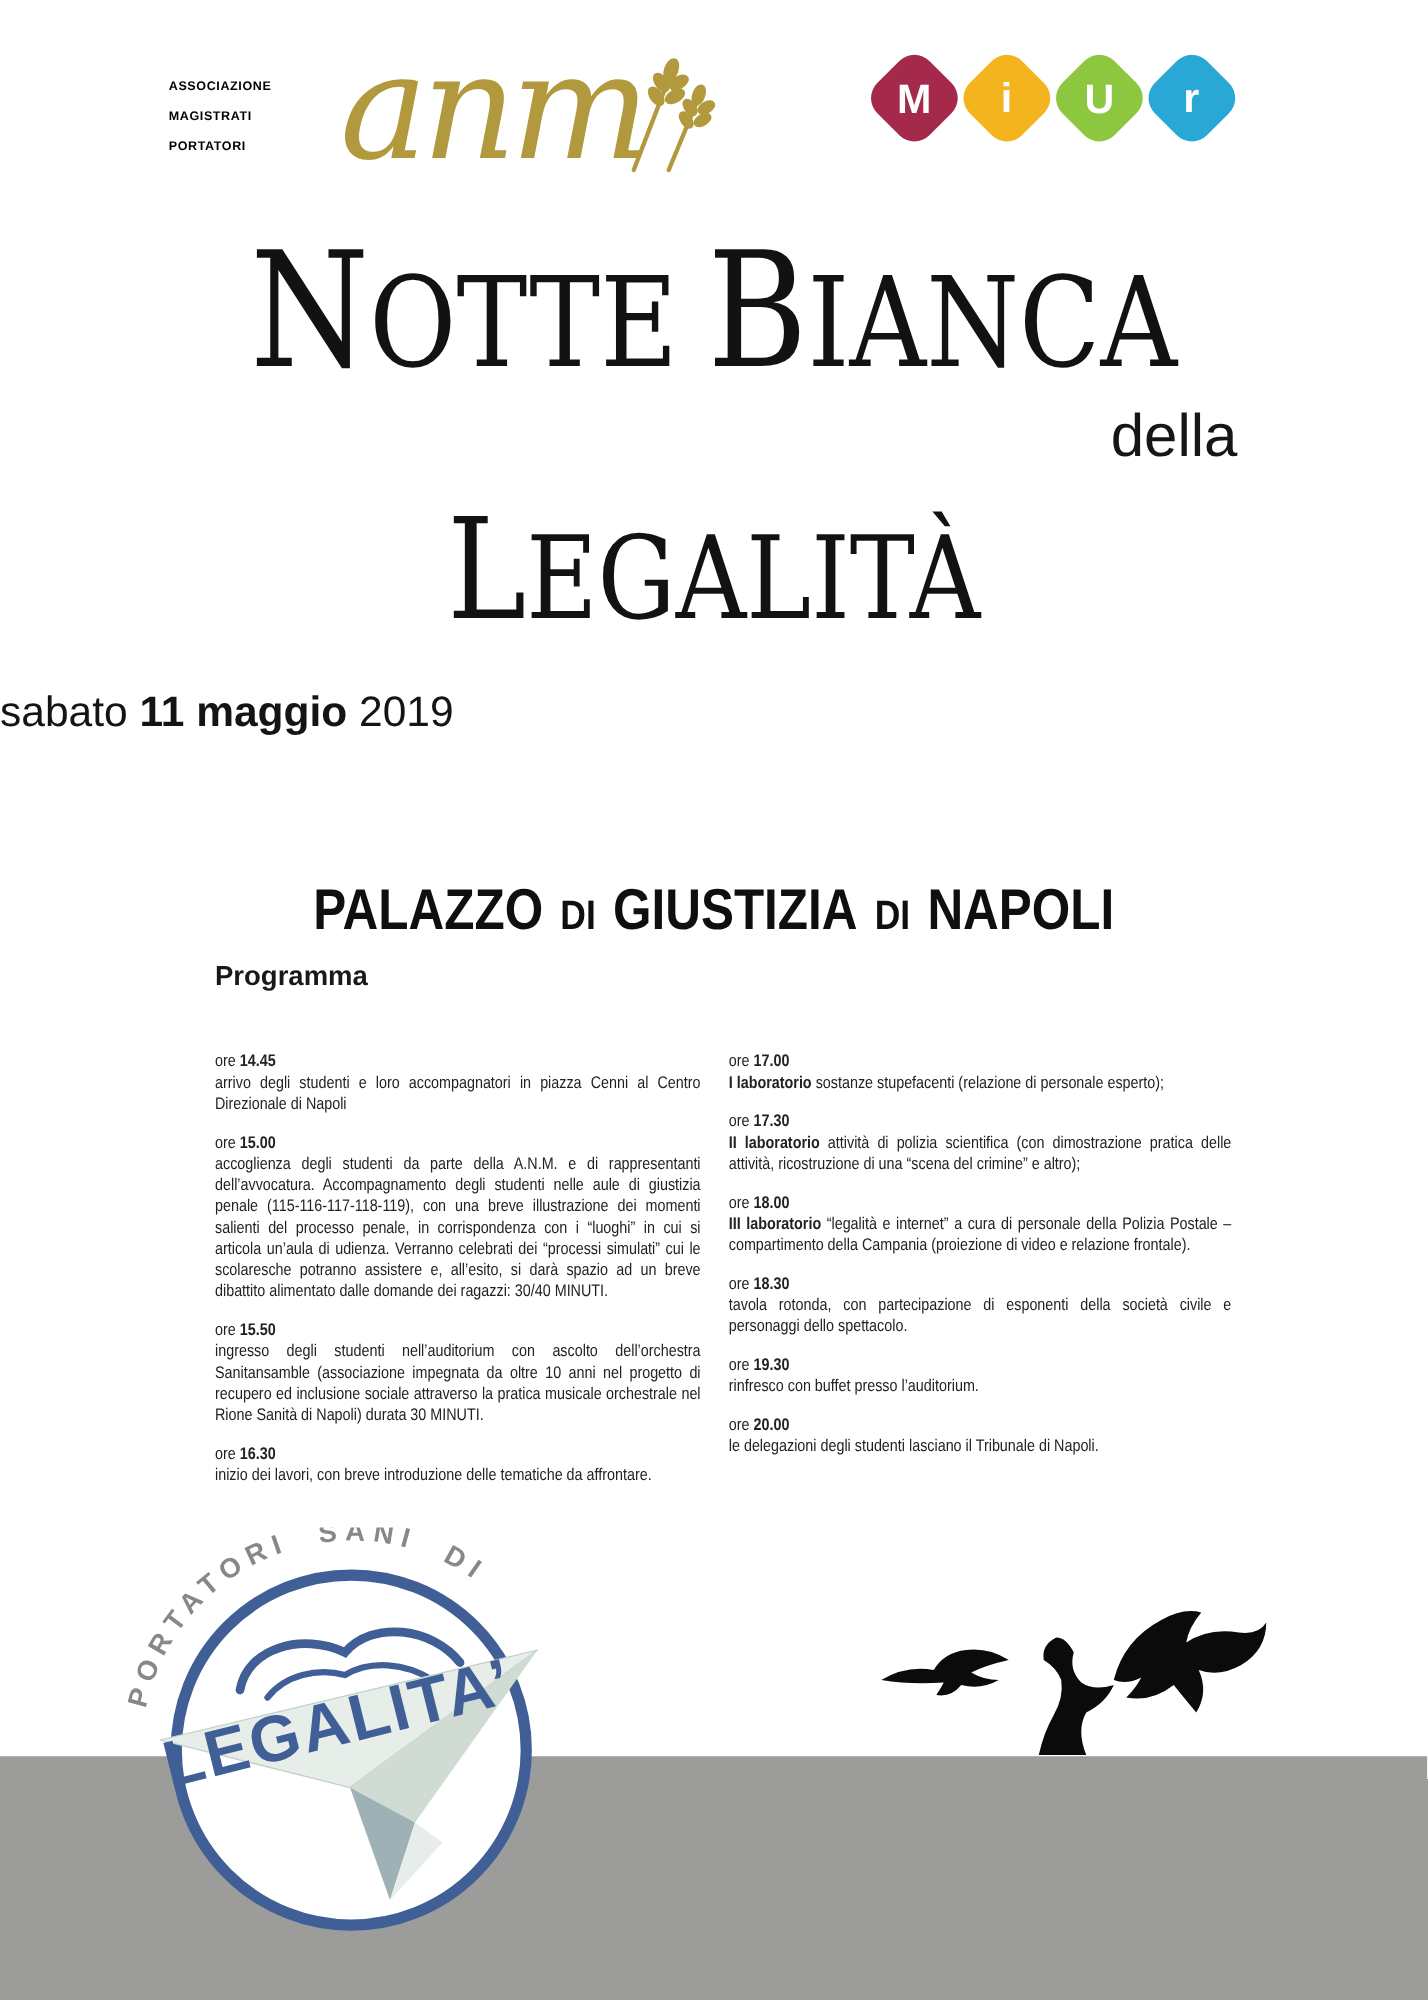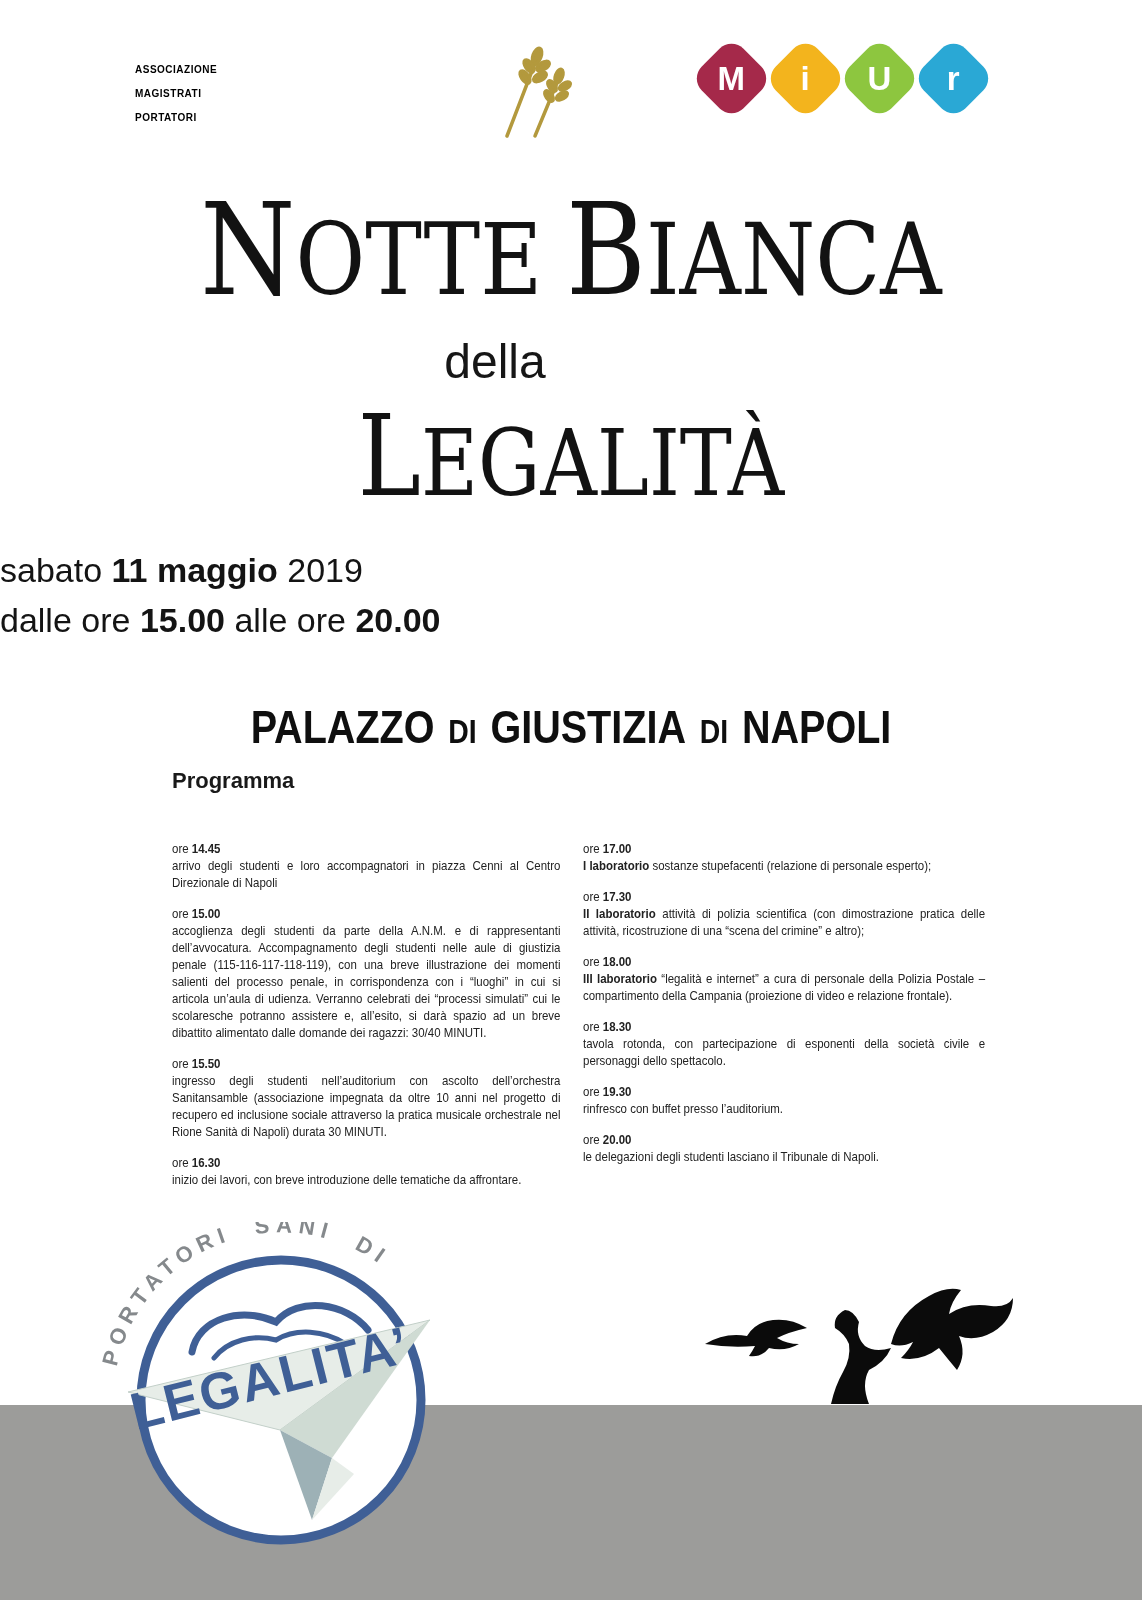--- a/index.html
+++ b/index.html
@@ -17,22 +17,22 @@
   .diamond{width:59px;height:59px;border-radius:17px;transform:rotate(45deg);
     margin-right:15px;display:flex;align-items:center;justify-content:center;}
   .diamond span{transform:rotate(-45deg);color:#ffffff;font-weight:700;font-size:33px;
     font-family:"Liberation Sans",sans-serif;}
   
   .t-notte{position:absolute;left:0;width:1142px;top:186px;text-align:center;
     font-family:"DejaVu Serif",serif;line-height:1;transform:scaleX(.85);color:#121212;}
   .t-notte .big{font-size:128px;}
   .t-notte .small{font-size:100px;}
   .t-notte .word+.word{margin-left:28px;}
-  .t-della{position:absolute;left:0;width:990px;top:322px;text-align:center;
-    font-size:48px;color:#161616;margin-top:12px;}
+  .t-della{position:absolute;left:0;width:990px;top:322px;text-align:right;
+    font-size:48px;color:#161616;}
   .t-legal{position:absolute;left:0;width:1142px;top:400px;text-align:center;
     font-family:"DejaVu Serif",serif;line-height:1;transform:scaleX(.85);color:#121212;}
   .t-legal .big{font-size:112px;}
   .t-legal .small{font-size:92px;}
   .when{position:absolute;left:0;width:1142px;top:545px;text-align:left;
     font-size:34px;line-height:50px;color:#141414;}
   .when b{font-weight:700;}
   .venue{position:absolute;left:0;width:1142px;top:700px;text-align:center;
     font-weight:700;font-size:46px;letter-spacing:0;transform:scaleX(.86);color:#0f0f0f;
     white-space:nowrap;}
@@ -56,20 +56,21 @@
 </head>
 <body>
 
 <div class="page">
 
   <div class="anm-org">
     <div>ASSOCIAZIONE</div>
     <div>MAGISTRATI</div>
     <div>PORTATORI</div>
   </div>
+  <div class="anm-script" style="color: rgb(179, 153, 61);">anm</div>
   <svg class="wheat" width="78" height="96" viewBox="0 0 78 96">
     <g stroke="#b3993d" stroke-width="3.5" stroke-linecap="round" fill="#b3993d">
       <line x1="10" y1="92" x2="40" y2="14"></line>
       <ellipse cx="40" cy="12" rx="4" ry="8" transform="rotate(20 40 12)"></ellipse>
       <ellipse cx="32" cy="22" rx="3.5" ry="7" transform="rotate(-35 32 22)"></ellipse>
       <ellipse cx="46" cy="22" rx="3.5" ry="7" transform="rotate(60 46 22)"></ellipse>
       <ellipse cx="28" cy="33" rx="3.5" ry="7" transform="rotate(-35 28 33)"></ellipse>
       <ellipse cx="43" cy="33" rx="3.5" ry="7" transform="rotate(60 43 33)"></ellipse>
       <line x1="38" y1="92" x2="62" y2="34"></line>
       <ellipse cx="62" cy="32" rx="3.5" ry="7" transform="rotate(20 62 32)"></ellipse>
@@ -98,21 +99,20 @@
   <div class="t-notte">
     <span class="word"><span class="big">N</span><span class="small">OTTE</span></span><span class="word"><span class="big">B</span><span class="small">IANCA</span></span>
   </div>
   <div class="t-della">della</div>
   <div class="t-legal">
     <span class="big">L</span><span class="small">EGALITÀ</span>
   </div>
 
   <div class="when">
     <div><span>sabato </span><b>11 maggio</b><span> 2019</span></div>
-    <div><span>dalle ore </span><b>15.00</b><span> alle ore </span><b>20.00</b></div>
   </div>
 
   <div class="venue">
     <span>PALAZZO</span><span class="di">DI</span><span>GIUSTIZIA</span><span class="di">DI</span><span>NAPOLI</span>
   </div>
 
   <div class="prog-heading">Programma</div>
 
   <div class="prog-col col-left">
     <div class="prog-item">

